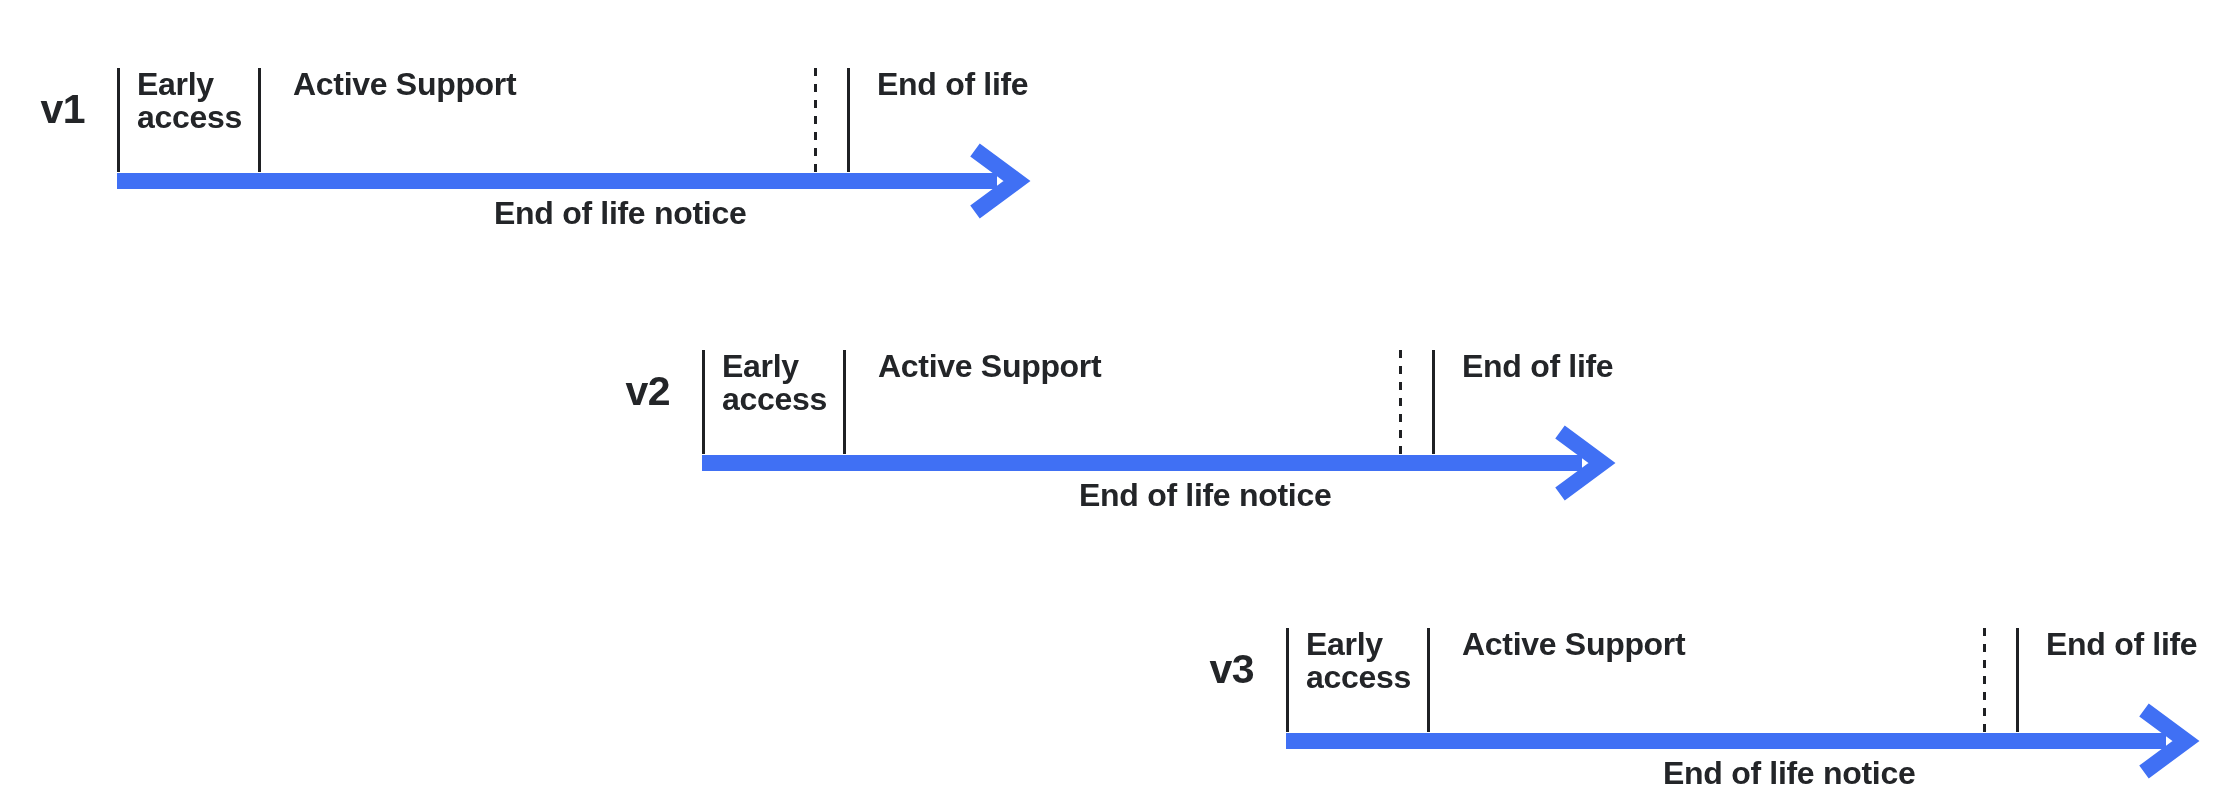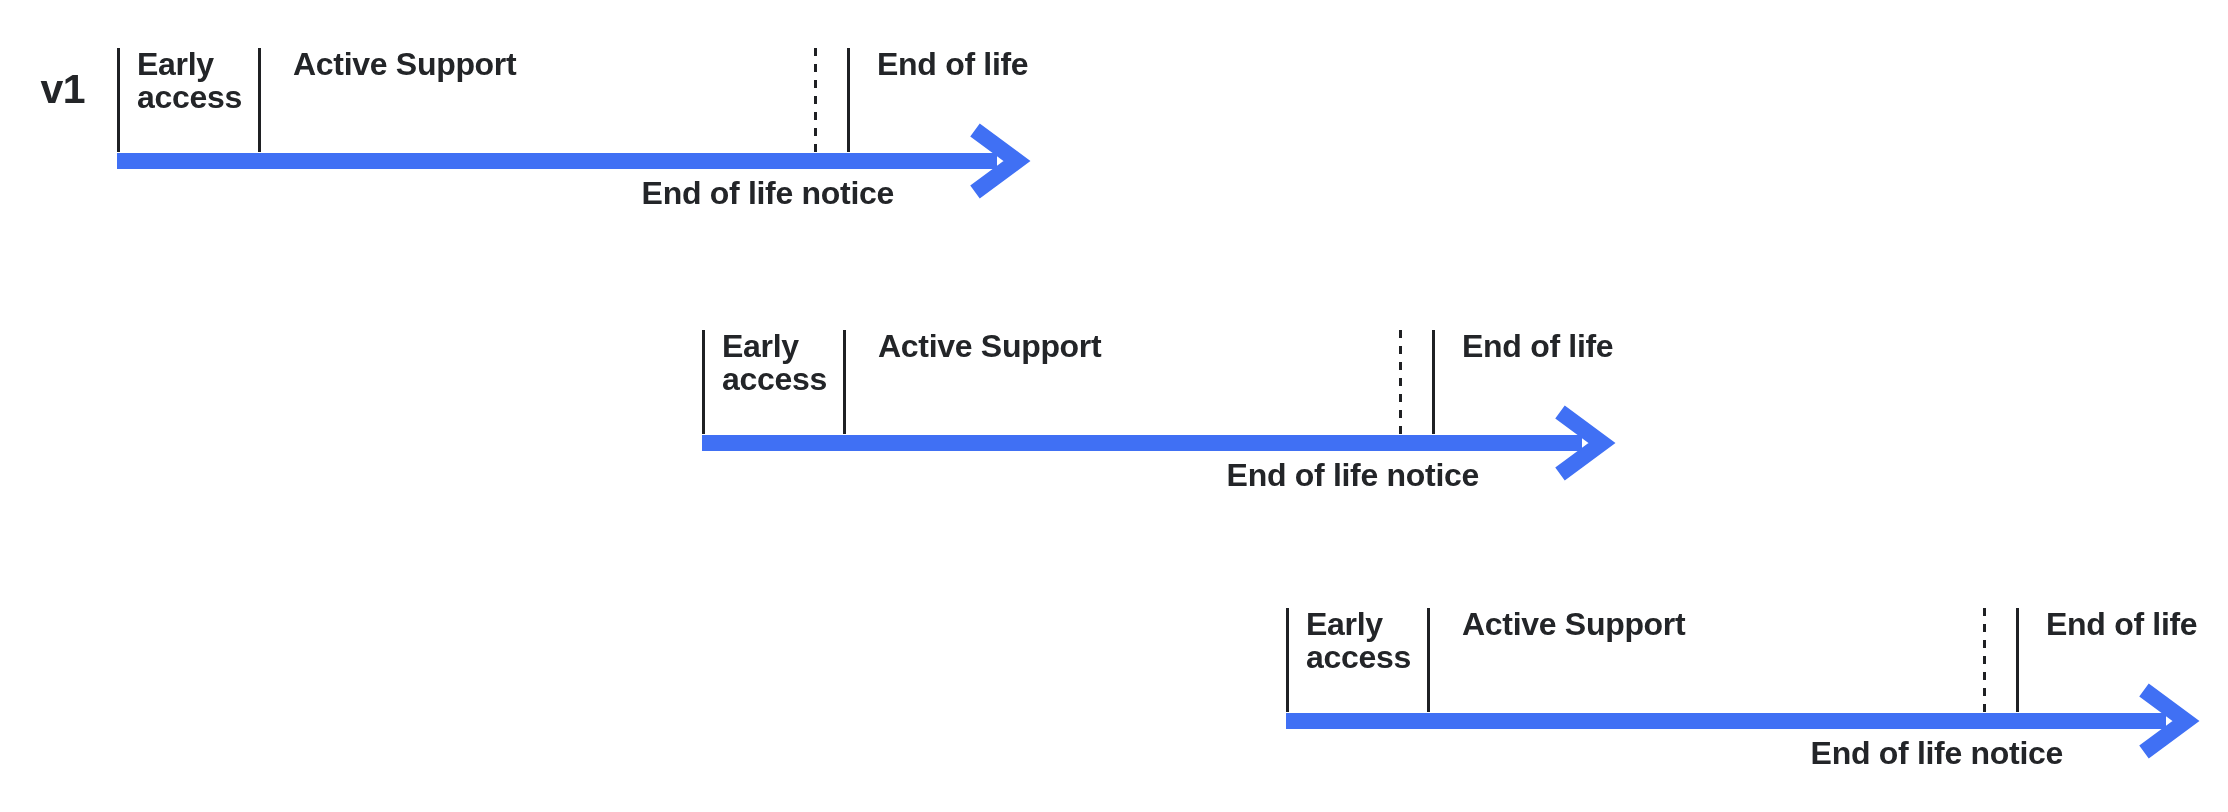--- a/index.html
+++ b/index.html
@@ -13,20 +13,21 @@
     height: 812px;
     background: #ffffff;
     overflow: hidden;
     font-family: "Liberation Sans", sans-serif;
     color: var(--text-dark, #232528);
   }
   .row {
     position: absolute;
     width: 960px;
     height: 230px;
+    margin-top: 20px;
   }
   .row.r1 { left: 117px; top: 48px; }
   .row.r2 { left: 702px; top: 330px; }
   .row.r3 { left: 1286px; top: 608px; }
 
   .version {
     position: absolute;
     left: -220px;
     top: 18px;
     width: 188px;
@@ -78,21 +79,21 @@
     top: 0px;
   }
   .lbl.eol {
     left: 760px;
     top: 0px;
   }
   .lbl.notice {
     left: 377px;
     top: 129px;
     width: 400px;
-    text-align: right;
+    text-align: left;
   }
   svg.arrow {
     position: absolute;
     left: 0px;
     top: 69px;
     width: 940px;
     height: 88px;
     overflow: visible;
   }
   svg.arrow .shaft,
@@ -121,36 +122,38 @@
     <div class="lbl active">Active Support</div>
     <div class="lbl eol">End of life</div>
     <svg class="arrow" viewBox="0 0 940 88">
       <line class="shaft" x1="0" y1="44" x2="880" y2="44"></line>
       <polyline class="head" points="858,13 900,44 858,75"></polyline>
     </svg>
     <div class="lbl notice">End of life notice</div>
   </div>
 
   <div class="row r2">
+    <div class="version">v2</div>
     <div class="tick t1"></div>
     <div class="tick t2"></div>
     <div class="dash"></div>
     <div class="tick t3"></div>
     <div class="lbl early">Early
 access</div>
     <div class="lbl active">Active Support</div>
     <div class="lbl eol">End of life</div>
     <svg class="arrow" viewBox="0 0 940 88">
       <line class="shaft" x1="0" y1="44" x2="880" y2="44"></line>
       <polyline class="head" points="858,13 900,44 858,75"></polyline>
     </svg>
     <div class="lbl notice">End of life notice</div>
   </div>
 
   <div class="row r3">
+    <div class="version">v3</div>
     <div class="tick t1"></div>
     <div class="tick t2"></div>
     <div class="dash"></div>
     <div class="tick t3"></div>
     <div class="lbl early">Early
 access</div>
     <div class="lbl active">Active Support</div>
     <div class="lbl eol">End of life</div>
     <svg class="arrow" viewBox="0 0 940 88">
       <line class="shaft" x1="0" y1="44" x2="880" y2="44"></line>

